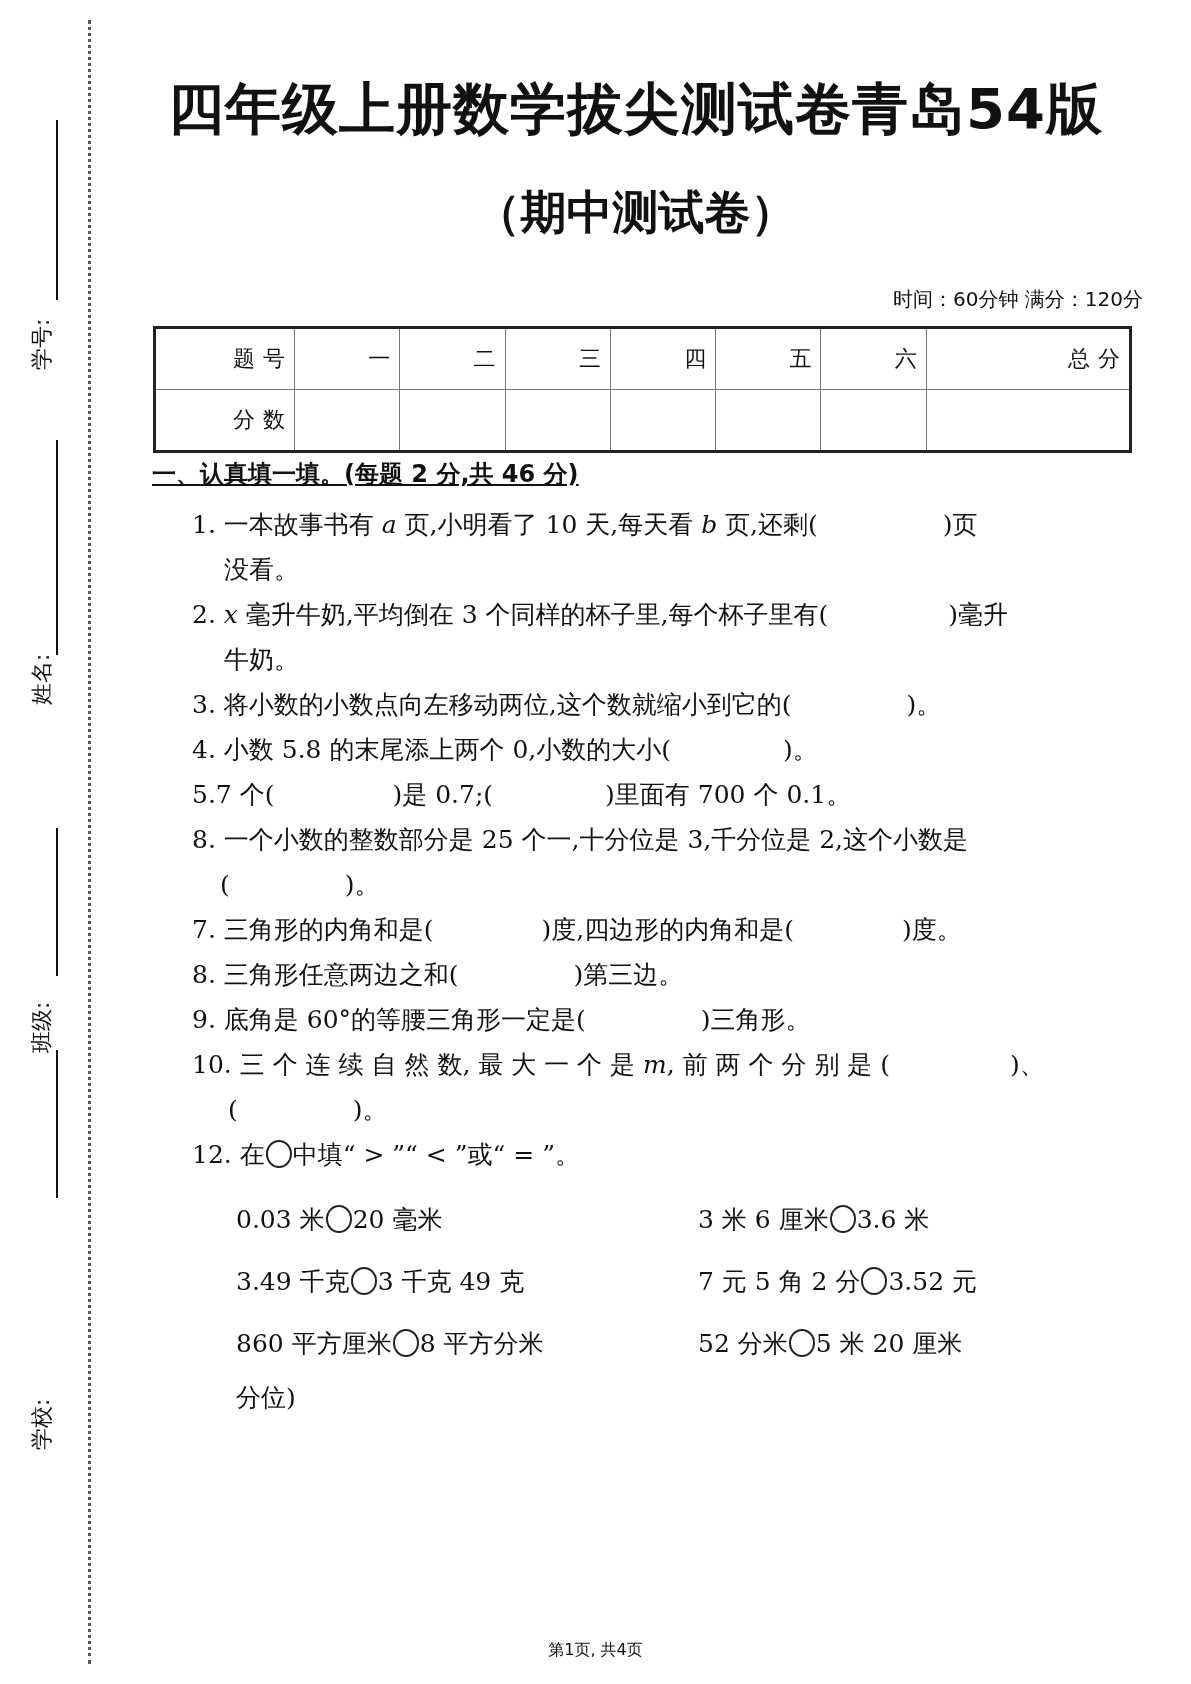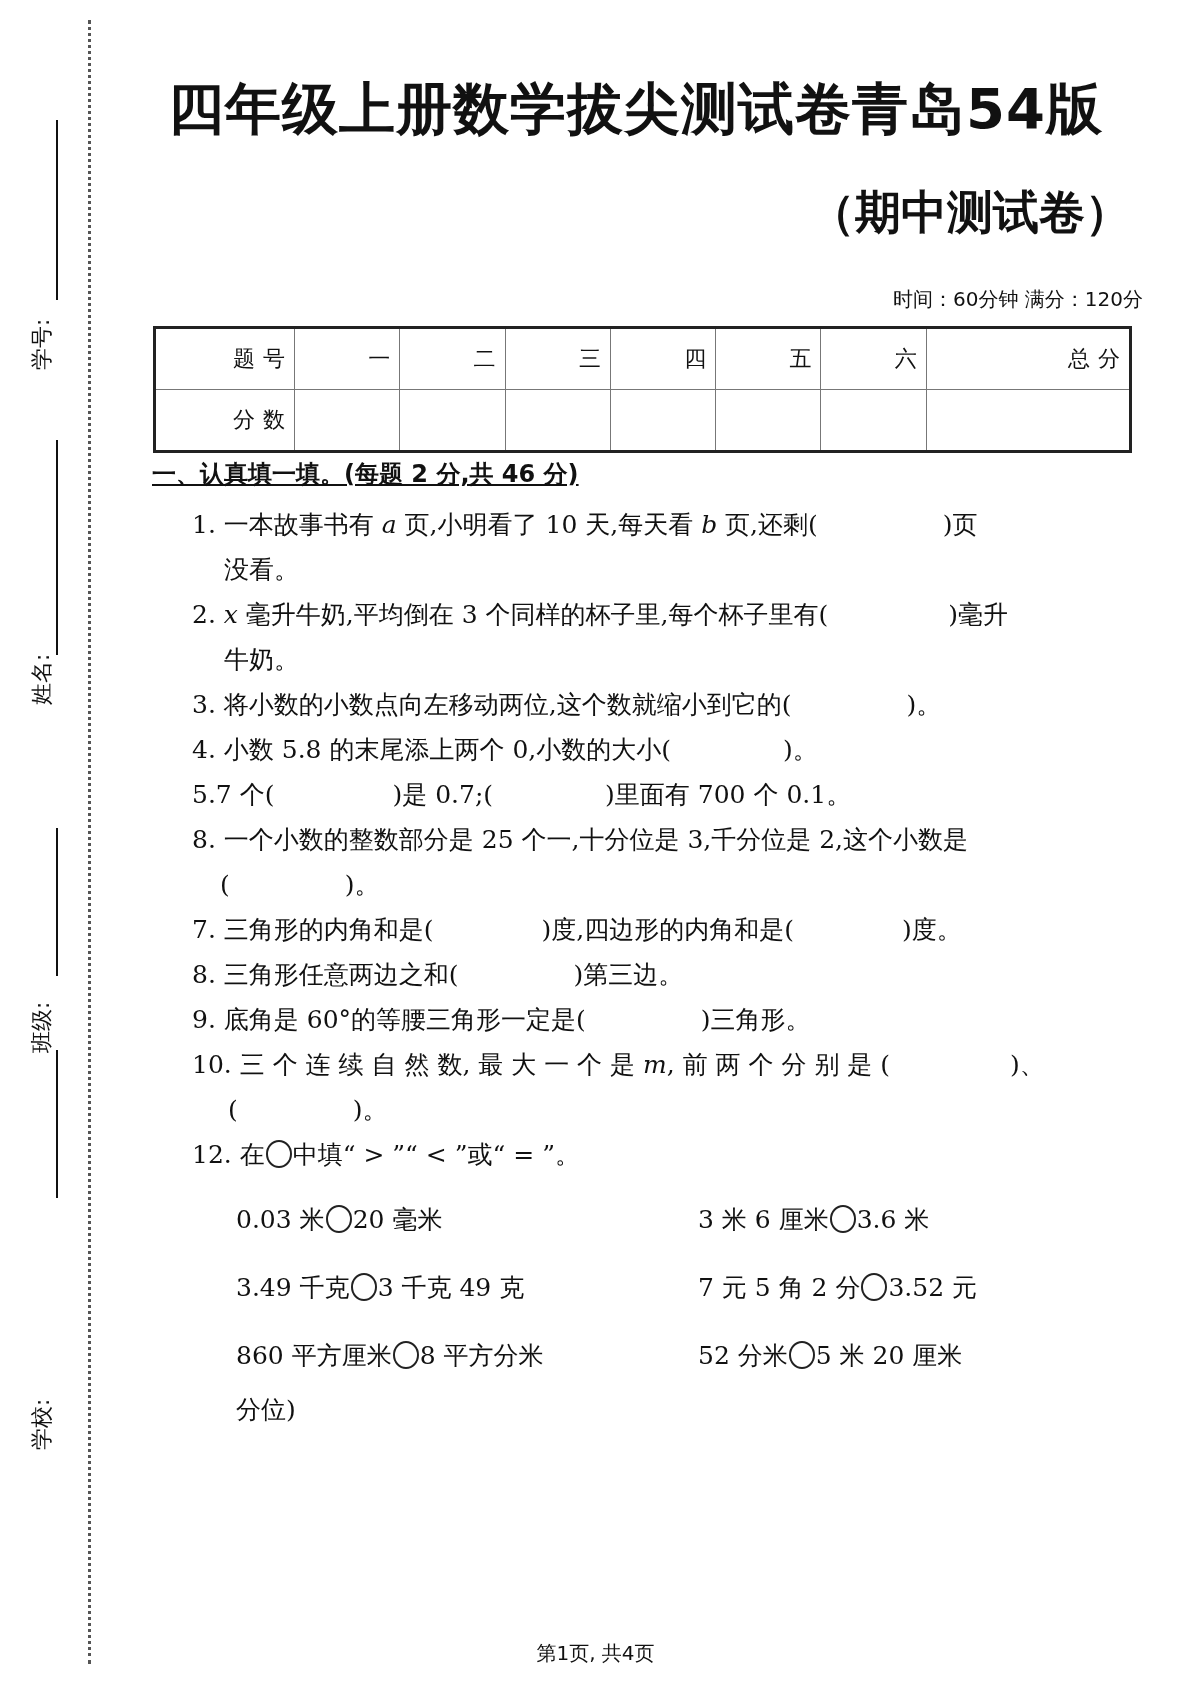--- a/index.html
+++ b/index.html
@@ -11,44 +11,44 @@
   .side-field { position: absolute; left: 0; width: 80px; }
   .side-field .line { position: absolute; left: 56px; width: 2px; background: #111; }
   .side-field .label { position: absolute; left: 22px; width: 40px;
     font-family: "DejaVu Sans", "Liberation Sans", sans-serif; font-size: 22px;
     transform: rotate(-90deg); transform-origin: center center; white-space: nowrap;
     text-align: center; }
 
   .title { position: absolute; left: 140px; right: 60px; top: 72px; text-align: center;
     font-family: "DejaVu Sans", "Liberation Sans", sans-serif; font-size: 56px; font-weight: bold;
     letter-spacing: 1px; }
-  .subtitle { position: absolute; left: 140px; right: 60px; top: 182px; text-align: right;
+  .subtitle { position: absolute; left: 140px; right: 60px; top: 182px; text-align: center;
     font-family: "DejaVu Sans", "Liberation Sans", sans-serif; font-size: 46px; font-weight: bold; }
   .meta { position: absolute; right: 48px; top: 286px; font-family: "DejaVu Sans", "Liberation Sans", sans-serif;
     font-size: 20px; }
 
   table.score { position: absolute; left: 153px; top: 326px; width: 979px; border-collapse: collapse;
     border: 3px solid #222; }
   table.score td { border: 1px solid #777; text-align: right; height: 58px;
     font-family: "DejaVu Serif", "Liberation Serif", serif; font-size: 22px; letter-spacing: 8px; }
   table.score td:first-child { width: 136px; }
 
   .content { position: absolute; left: 152px; top: 458px; right: 58px;
     font-family: "DejaVu Serif", "Liberation Serif", serif; font-size: 25px; }
   .section-head { font-family: "DejaVu Sans", "Liberation Sans", sans-serif; font-weight: bold; font-size: 24px; height: 44px; text-decoration: underline; }
   .q { position: relative; padding-left: 40px; line-height: 45px; }
   .cont { padding-left: 72px; line-height: 45px; }
   .blank { display: inline-block; min-width: 100px; }
   .blank.wide { min-width: 120px; }
-  .compare-grid { display: grid; grid-template-columns: 462px 1fr; padding-left: 84px; row-gap: 6px; margin-top: 12px; }
+  .compare-grid { display: grid; grid-template-columns: 462px 1fr; padding-left: 84px; row-gap: 0; margin-top: 12px; }
   .compare-grid div { line-height: 62px; }
   .circle { display: inline-block; width: 22px; height: 24px; border: 2px solid #222; border-radius: 50%;
     vertical-align: -5px; margin: 0 1px; }
   .footer { position: absolute; top: 1640px; left: 0; right: 0; text-align: center;
-    font-family: "DejaVu Sans", "Liberation Sans", sans-serif; font-size: 20px; }
+    font-family: "DejaVu Sans", "Liberation Sans", sans-serif; font-size: 16px; }
   i.var { font-style: italic; }
 </style>
 </head>
 <body>
 
 <div class="dash-line"></div>
 
 <div class="side-field" style="top:120px;height:260px;">
   <div class="line" style="top:0;height:180px;"></div>
   <div class="label" style="top:215px;">学号:</div>

